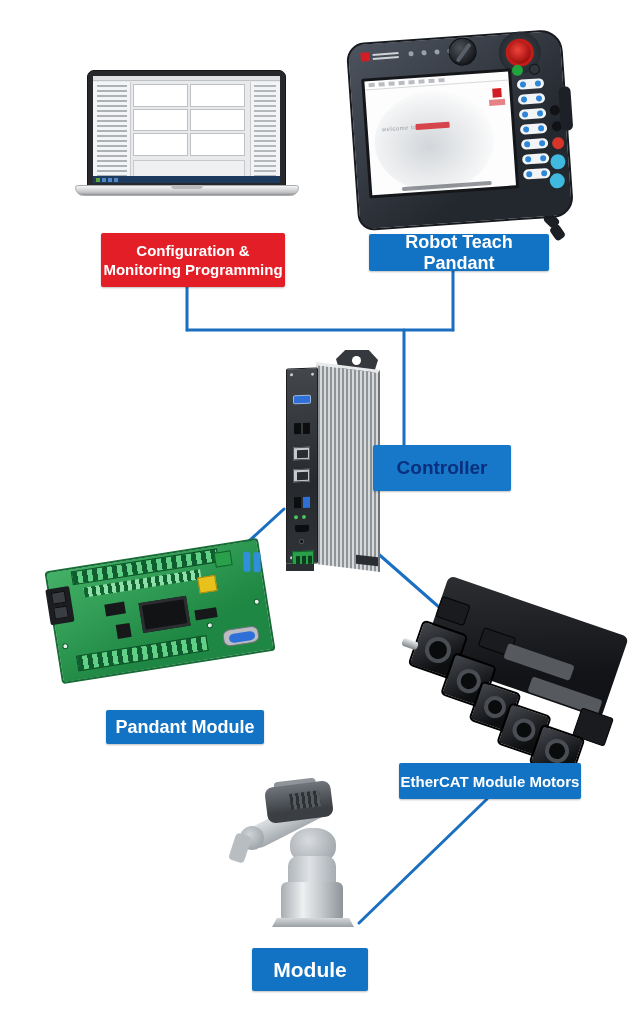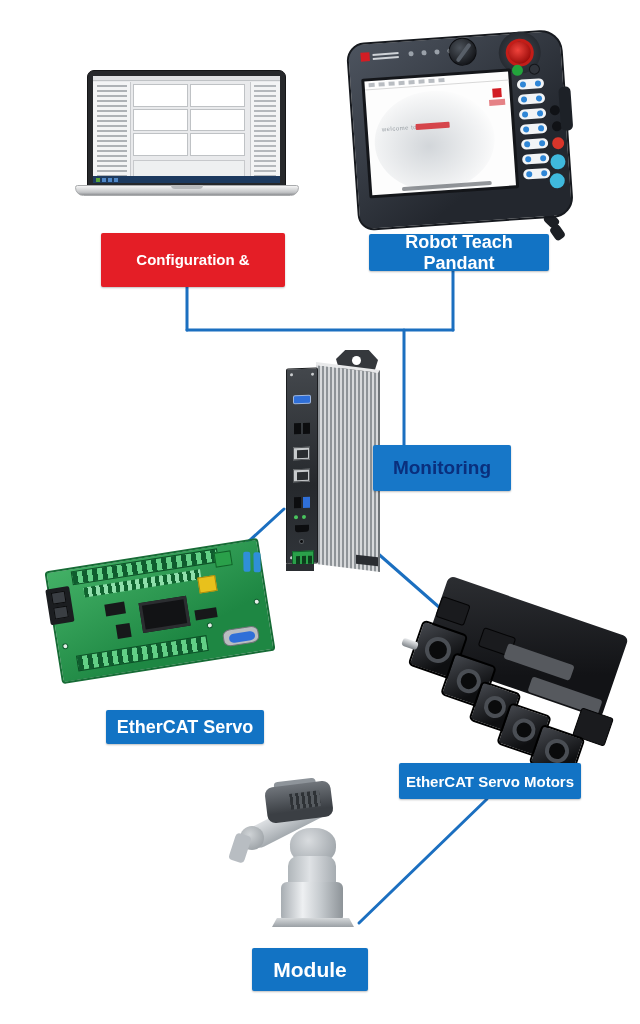--- a/index.html
+++ b/index.html
@@ -297,20 +297,21 @@
 </div>
 <div class="cable">
   <i class="abs" style="left:527px; top:194px; transform:rotate(32deg);"></i>
   <i class="abs" style="left:536px; top:204px; transform:rotate(38deg);"></i>
   <i class="abs" style="left:544px; top:215px; transform:rotate(45deg);"></i>
   <i class="abs" style="left:550px; top:227px; transform:rotate(55deg);"></i>
 </div>
 
 <div class="lbl lbl-config">
   <span>Configuration &amp;</span>
+  <span>Monitoring Programming</span>
 </div>
 
 <div class="lbl lbl-pendant">
   <span>Robot Teach Pandant</span>
 </div>
 
 <div class="abs controller">
   <div class="tab">
       <i></i>
     </div>
@@ -345,21 +346,21 @@
       <i style="left:3px;"></i>
         <i style="left:9px;"></i>
         <i style="left:15px;"></i>
     </div>
   </div>
   <div class="footL"></div>
   <div class="footR"></div>
 </div>
 
 <div class="lbl lbl-controller">
-  <span>Monitoring</span>
+  <span>Controller</span>
 </div>
 
 <div class="abs pcb">
   <div class="rj45">
     <i style="top:4px;"></i>
       <i style="top:19px;"></i>
   </div>
   <div class="trow1"></div>
   <div class="trow2"></div>
   <div class="chip"></div>
@@ -373,21 +374,21 @@
   <div class="brow1"></div>
   <div class="db9">
       <i></i>
     </div>
   <i class="hole" style="left:4px; top:72px;"></i>
   <i class="hole" style="left:200px; top:58px;"></i>
   <i class="hole" style="left:150px; top:74px;"></i>
 </div>
 
 <div class="lbl lbl-module">
-  <span>EtherCAT Servo</span>
+  <span>Pandant Module</span>
 </div>
 
 <div class="abs motors">
   <div class="slab"></div>
   <div class="cap" style="left:30px; top:4px; width:30px; height:22px;"></div>
   <div class="cap" style="left:72px; top:36px; width:34px; height:20px;"></div>
   <div class="plate" style="left:96px; top:58px; width:70px; height:16px;"></div>
   <div class="plate" style="left:120px; top:92px; width:74px; height:16px;"></div>
   <div class="cap" style="left:168px; top:116px; width:34px; height:30px;"></div>
   <div class="face" style="left:6px; top:30px; width:48px; height:48px;">
@@ -402,21 +403,21 @@
     </div>
   <div class="face" style="left:94px; top:112px; width:44px; height:44px;">
       <i style="width:23px; height:23px;"></i>
     </div>
   <div class="face" style="left:126px; top:134px; width:46px; height:42px;">
       <i style="width:24px; height:24px;"></i>
     </div>
 </div>
 
 <div class="lbl lbl-servo">
-  <span>EtherCAT Servo Motors</span>
+  <span>EtherCAT Module Motors</span>
 </div>
 
 <div class="abs robot">
   <div class="upperarm"></div>
   <div class="elbow"></div>
   <div class="fore"></div>
   <div class="headtop"></div>
   <div class="head"></div>
   <div class="vent"></div>
   <div class="shoulder"></div>

